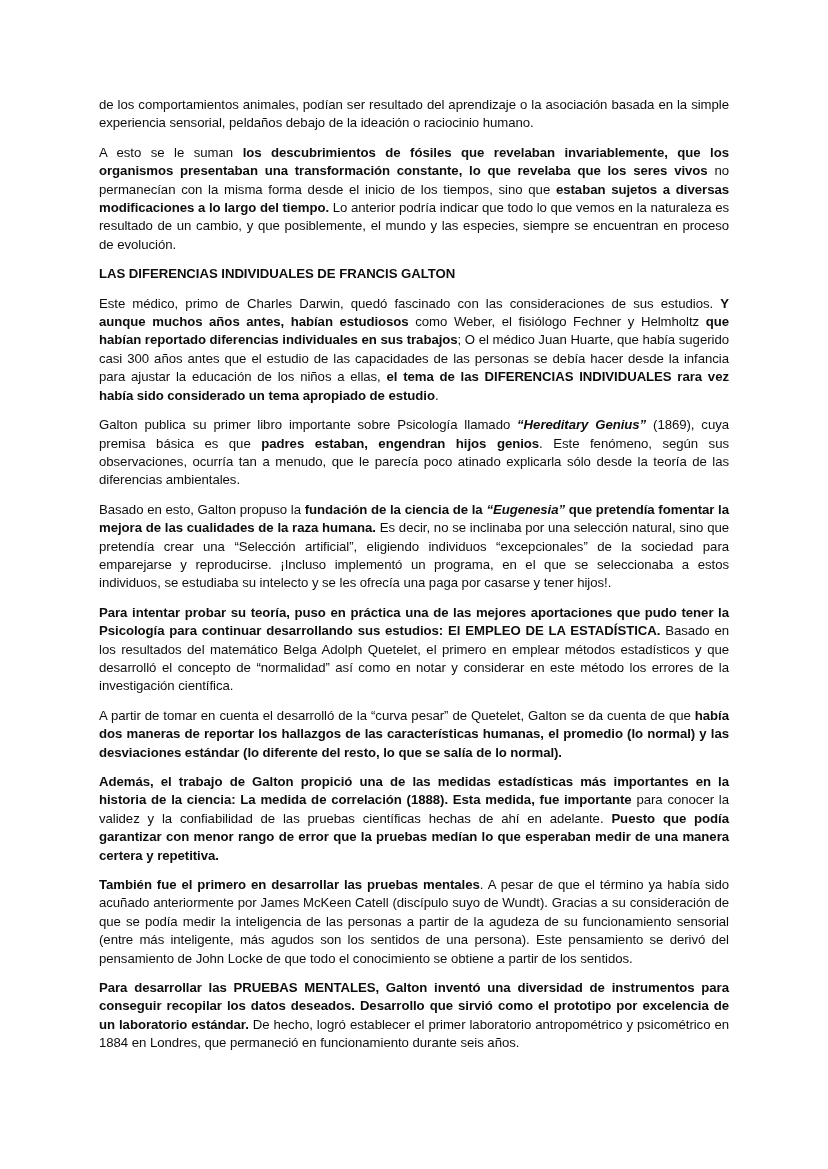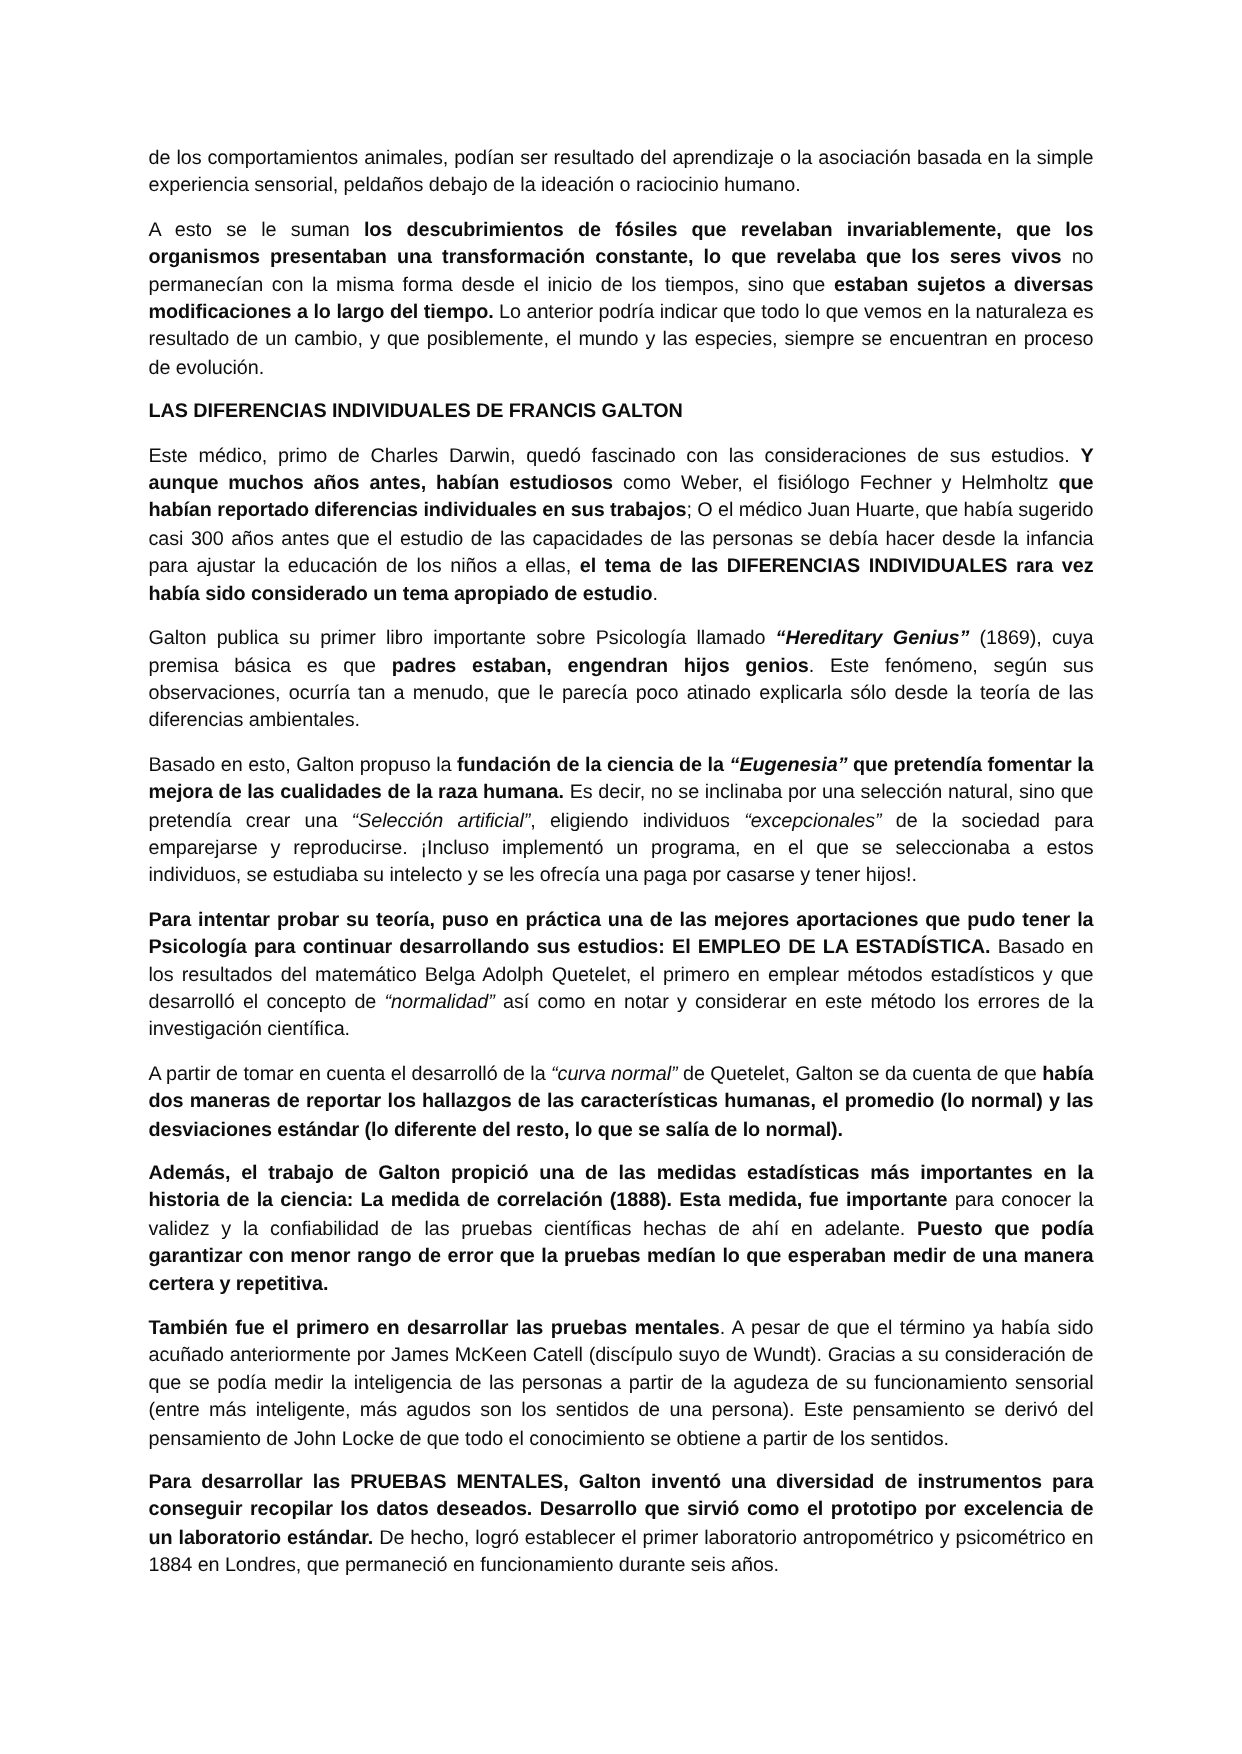--- a/index.html
+++ b/index.html
@@ -40,33 +40,33 @@
   .para:last-child { margin-bottom: 0; }
   .heading {
     margin: 0 0 11px 0;
     font-size: 13.2px;
     line-height: 18.4px;
     font-weight: bold;
     text-align: left;
     letter-spacing: -0.05px;
   }
   .b  { font-weight: bold; }
-  .i  { font-style: italic; }
+  .i  { }
   .bi { font-weight: bold; font-style: italic; margin-top: 13px; }
 </style>
 </head>
 <body style="color: rgb(13, 13, 13);">
 
 <div id="page" style="background: rgb(255, 255, 255);">
   <div id="content">
       <p class="para">de los comportamientos animales, podían ser resultado del aprendizaje o la asociación basada en la simple experiencia sensorial, peldaños debajo de la ideación o raciocinio humano.</p>
       <p class="para">A esto se le suman <span class="b">los descubrimientos de fósiles que revelaban invariablemente, que los organismos presentaban una transformación constante, lo que revelaba que los seres vivos</span> no permanecían con la misma forma desde el inicio de los tiempos, sino que <span class="b">estaban sujetos a diversas modificaciones a lo largo del tiempo.</span> Lo anterior podría indicar que todo lo que vemos en la naturaleza es resultado de un cambio, y que posiblemente, el mundo y las especies, siempre se encuentran en proceso de evolución.</p>
       <div class="heading">LAS DIFERENCIAS INDIVIDUALES DE FRANCIS GALTON</div>
       <p class="para">Este médico, primo de Charles Darwin, quedó fascinado con las consideraciones de sus estudios. <span class="b">Y aunque muchos años antes, habían estudiosos</span> como Weber, el fisiólogo Fechner y Helmholtz <span class="b">que habían reportado diferencias individuales en sus trabajos</span>; O el médico Juan Huarte, que había sugerido casi 300 años antes que el estudio de las capacidades de las personas se debía hacer desde la infancia para ajustar la educación de los niños a ellas, <span class="b">el tema de las DIFERENCIAS INDIVIDUALES rara vez había sido considerado un tema apropiado de estudio</span>.</p>
       <p class="para">Galton publica su primer libro importante sobre Psicología llamado <span class="bi">“Hereditary Genius”</span> (1869), cuya premisa básica es que <span class="b">padres estaban, engendran hijos genios</span>. Este fenómeno, según sus observaciones, ocurría tan a menudo, que le parecía poco atinado explicarla sólo desde la teoría de las diferencias ambientales.</p>
       <p class="para">Basado en esto, Galton propuso la <span class="b">fundación de la ciencia de la </span><span class="bi">“Eugenesia”</span><span class="b"> que pretendía fomentar la mejora de las cualidades de la raza humana.</span> Es decir, no se inclinaba por una selección natural, sino que pretendía crear una <span class="i">“Selección artificial”</span>, eligiendo individuos <span class="i">“excepcionales”</span> de la sociedad para emparejarse y reproducirse. ¡Incluso implementó un programa, en el que se seleccionaba a estos individuos, se estudiaba su intelecto y se les ofrecía una paga por casarse y tener hijos!.</p>
       <p class="para"><span class="b">Para intentar probar su teoría, puso en práctica una de las mejores aportaciones que pudo tener la Psicología para continuar desarrollando sus estudios: El EMPLEO DE LA ESTADÍSTICA.</span> Basado en los resultados del matemático Belga Adolph Quetelet, el primero en emplear métodos estadísticos y que desarrolló el concepto de <span class="i">“normalidad”</span> así como en notar y considerar en este método los errores de la investigación científica.</p>
-      <p class="para">A partir de tomar en cuenta el desarrolló de la <span class="i">“curva normal”</span> de Quetelet, Galton se da cuenta de que <span class="b">había dos maneras de reportar los hallazgos de las características humanas, el promedio (lo normal) y las desviaciones estándar (lo diferente del resto, lo que se salía de lo normal).</span></p>
+      <p class="para">A partir de tomar en cuenta el desarrolló de la <span class="i">“curva pesar”</span> de Quetelet, Galton se da cuenta de que <span class="b">había dos maneras de reportar los hallazgos de las características humanas, el promedio (lo normal) y las desviaciones estándar (lo diferente del resto, lo que se salía de lo normal).</span></p>
       <p class="para"><span class="b">Además, el trabajo de Galton propició una de las medidas estadísticas más importantes en la historia de la ciencia: La medida de correlación (1888). Esta medida, fue importante</span> para conocer la validez y la confiabilidad de las pruebas científicas hechas de ahí en adelante. <span class="b">Puesto que podía garantizar con menor rango de error que la pruebas medían lo que esperaban medir de una manera certera y repetitiva.</span></p>
       <p class="para"><span class="b">También fue el primero en desarrollar las pruebas mentales</span>. A pesar de que el término ya había sido acuñado anteriormente por James McKeen Catell (discípulo suyo de Wundt). Gracias a su consideración de que se podía medir la inteligencia de las personas a partir de la agudeza de su funcionamiento sensorial (entre más inteligente, más agudos son los sentidos de una persona). Este pensamiento se derivó del pensamiento de John Locke de que todo el conocimiento se obtiene a partir de los sentidos.</p>
       <p class="para"><span class="b">Para desarrollar las PRUEBAS MENTALES, Galton inventó una diversidad de instrumentos para conseguir recopilar los datos deseados. Desarrollo que sirvió como el prototipo por excelencia de un laboratorio estándar.</span> De hecho, logró establecer el primer laboratorio antropométrico y psicométrico en 1884 en Londres, que permaneció en funcionamiento durante seis años.</p>
     </div>
 </div>
 
 </body></html>

